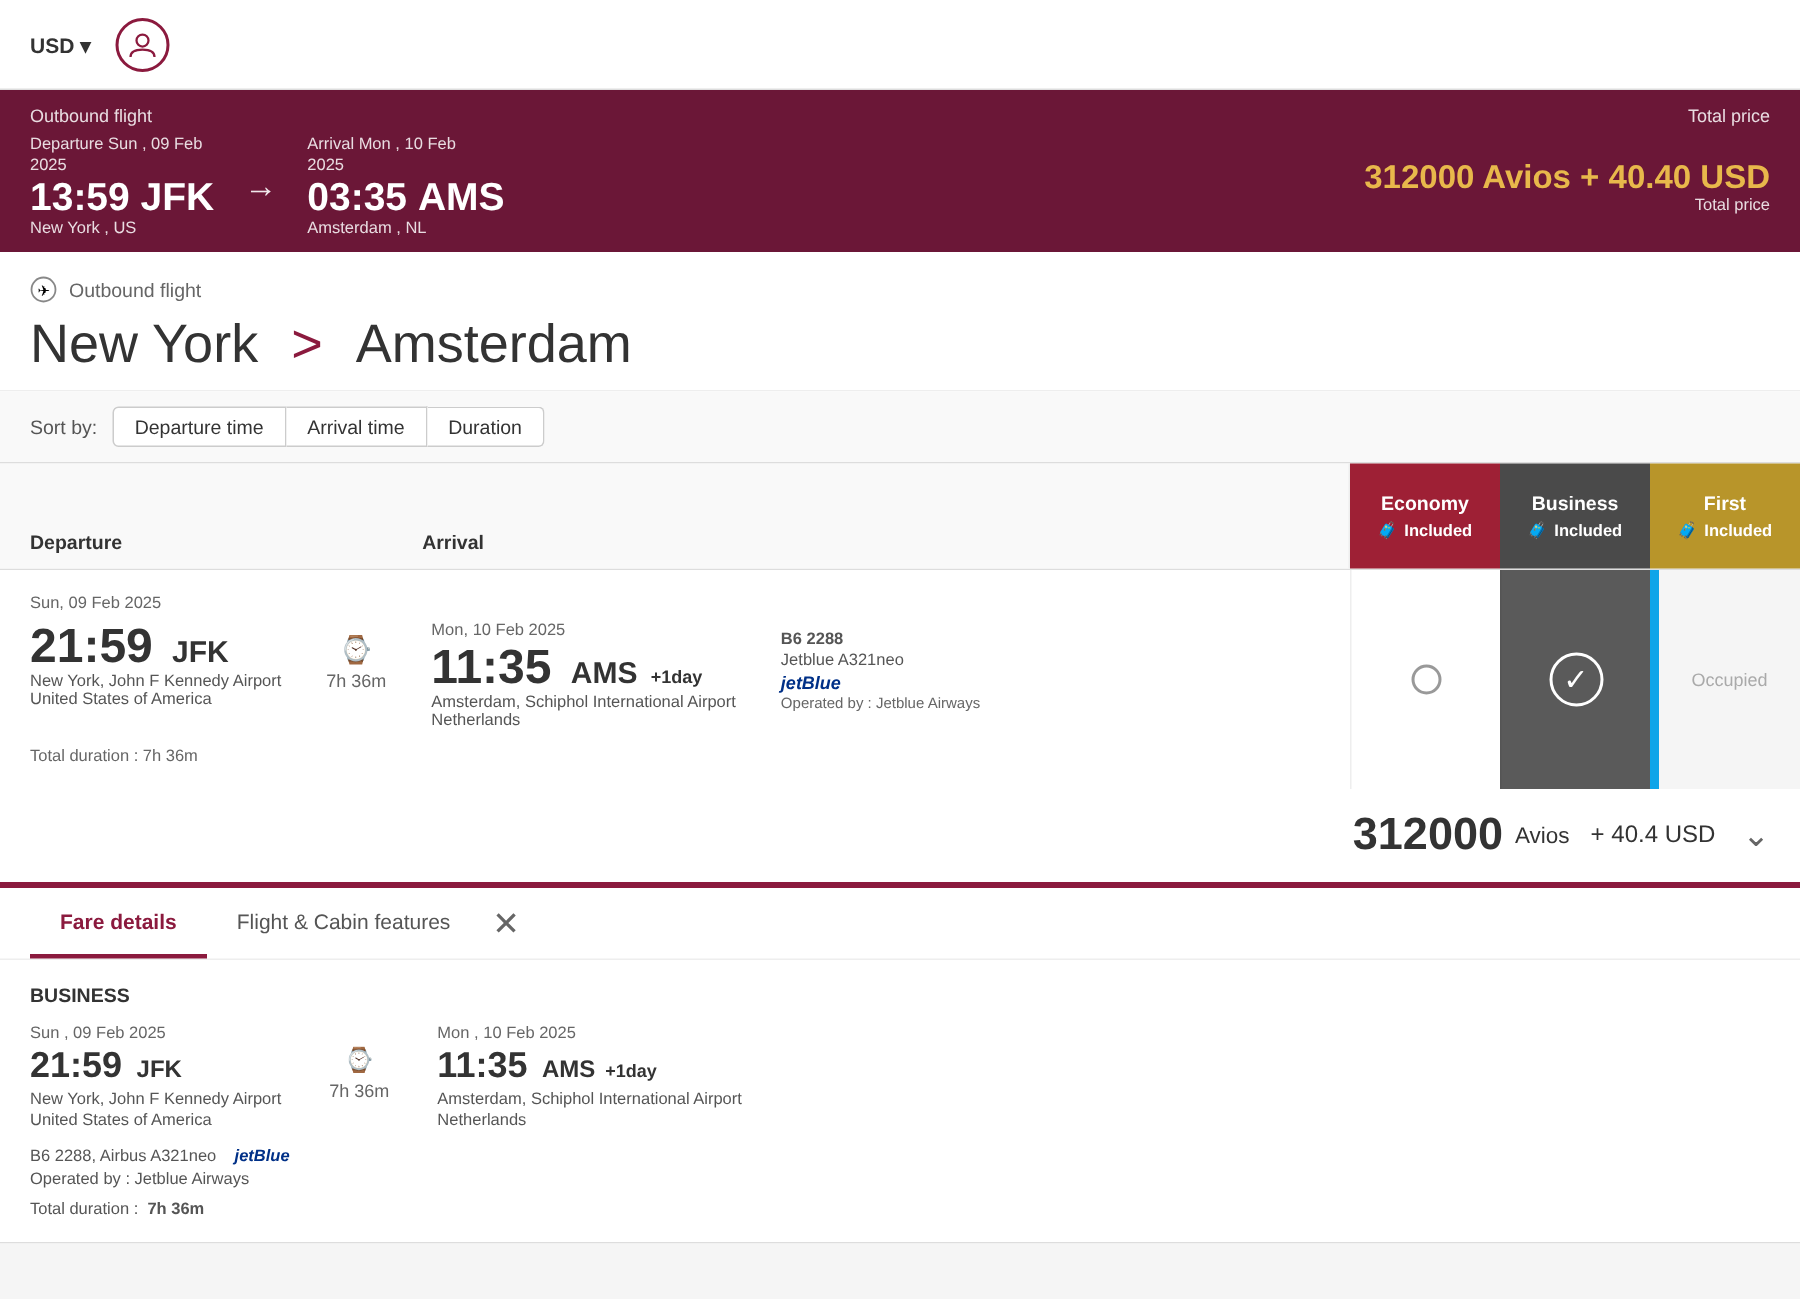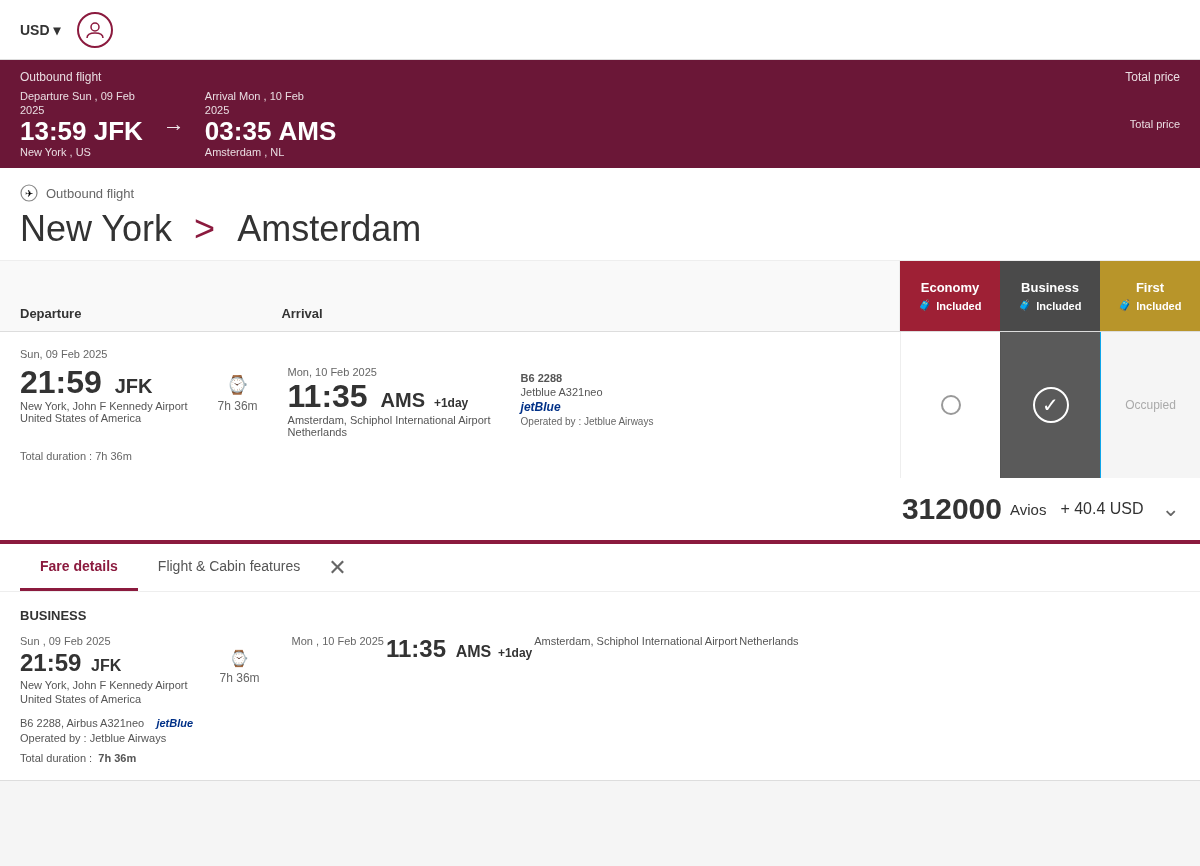--- a/index.html
+++ b/index.html
@@ -132,20 +132,21 @@
       <div class="flight-col">
         <span class="date">Arrival Mon , 10 Feb</span>
         <span class="date">2025</span>
         <span class="time-code">
           <span>03:35</span>&nbsp;<span>AMS</span>
         </span>
         <span class="city">Amsterdam , NL</span>
       </div>
     </div>
     <div class="price-right">
+      <div class="avios-price">312000 Avios + 40.40 USD</div>
       <div class="total-label">Total price</div>
     </div>
   </div>
 </div>
 
 <div class="route-section">
   <div class="outbound-label-row">
     <svg width="18" height="18" viewBox="0 0 18 18">
       <circle cx="9" cy="9" r="8" fill="none" stroke="#888" stroke-width="1.2"></circle>
       <text x="5" y="13" font-size="10">✈</text>
@@ -154,20 +155,26 @@
   </div>
   <div class="route-title">
     <span>New York</span>
     <span class="arrow"> &gt; </span>
     <span>Amsterdam</span>
   </div>
 </div>
 
 <div style="background:#fff; border-bottom: 1px solid #ddd;">
 
+  <div style="display:flex; align-items:center; padding: 10px 20px 10px 20px; background: #f9f9f9; border-bottom: 1px solid #ddd;">
+    <span style="margin-right:10px; font-size:13px; color:#555;">Sort by:</span>
+    <button class="sort-btn" style="border-radius:4px 0 0 4px; border: 1px solid #ccc; padding: 5px 14px; background:#fff; cursor:pointer; font-size:13px;">Departure time</button>
+    <button class="sort-btn" style="border-left:none; border: 1px solid #ccc; border-left:none; padding: 5px 14px; background:#fff; cursor:pointer; font-size:13px;">Arrival time</button>
+    <button class="sort-btn" style="border-radius:0 4px 4px 0; border: 1px solid #ccc; border-left:none; padding: 5px 14px; background:#fff; cursor:pointer; font-size:13px;">Duration</button>
+  </div>
 
   <div style="display:grid; grid-template-columns: 1fr 100px 100px 100px;">
 
     <div style="display:flex; padding: 10px 20px; background:#f9f9f9; border-right: 1px solid #eee; align-items: flex-end; gap: 200px;">
       <span style="font-weight:bold; font-size:13px;">Departure</span>
       <span style="font-weight:bold; font-size:13px;">Arrival</span>
     </div>
 
     <div class="fare-class-header economy">
       <span style="font-size:13px; font-weight:bold;">Economy</span>
@@ -242,21 +249,21 @@
     </div>
 
     <div style="display:flex; align-items:center; justify-content:center; border-left:1px solid #eee; background:#fff;">
       <div class="fare-radio"></div>
     </div>
 
     <div style="display:flex; align-items:center; justify-content:center; border-left:1px solid #555; background:#5a5a5a;">
       <div style="width:36px; height:36px; border-radius:50%; background:#5a5a5a; border: 2px solid white; display:flex; align-items:center; justify-content:center; color:white; font-size:20px;">✓</div>
     </div>
 
-    <div style="display:flex; align-items:center; justify-content:center; border-left:1px solid #0ea5e9; background:#f5f5f5;">
+    <div style="display:flex; align-items:center; justify-content:center; border-left:6px solid #0ea5e9; background:#f5f5f5;">
       <span style="color:#aaa; font-size:12px; text-align:center;">Occupied</span>
     </div>
   </div>
 </div>
 
 <div style="background:#fff; display:flex; align-items:center; justify-content:flex-end; padding:14px 20px; gap:8px; border-bottom: 2px solid #8b1a3e;">
   <span style="font-size:30px; font-weight:bold; color:#333;">312000</span>
   <span style="font-size:15px; color:#333;">Avios</span>
   <span style="font-size:16px; color:#333; margin-left:6px;">+ 40.4 USD</span>
   <span style="font-size:22px; color:#666; cursor:pointer; margin-left:10px;">⌄</span>
@@ -286,21 +293,21 @@
         </span>
         <span style="font-size:11px; color:#555;">New York, John F Kennedy Airport</span>
         <span style="font-size:11px; color:#555;">United States of America</span>
       </div>
 
       <div style="display:flex; flex-direction:column; align-items:center; justify-content:center; padding:0 16px; gap:3px; margin-top:14px;">
         <span style="font-size:16px; color:#666;">⌚</span>
         <span style="font-size:12px; color:#666;">7h 36m</span>
       </div>
 
-      <div style="display:flex; flex-direction:row; gap:2px;">
+      <div style="display:flex; flex-direction:column; gap:2px;">
         <span style="font-size:11px; color:#666;">Mon , 10 Feb 2025</span>
         <span style="font-size:24px; font-weight:bold;">
           <span>11:35</span>
           <span style="font-size:16px; font-weight:bold; margin-left:3px;">AMS</span>
           <span style="font-size:12px; font-weight:bold; color:#333;">+1day</span>
         </span>
         <span style="font-size:11px; color:#555;">Amsterdam, Schiphol International Airport</span>
         <span style="font-size:11px; color:#555;">Netherlands</span>
       </div>
     </div>

